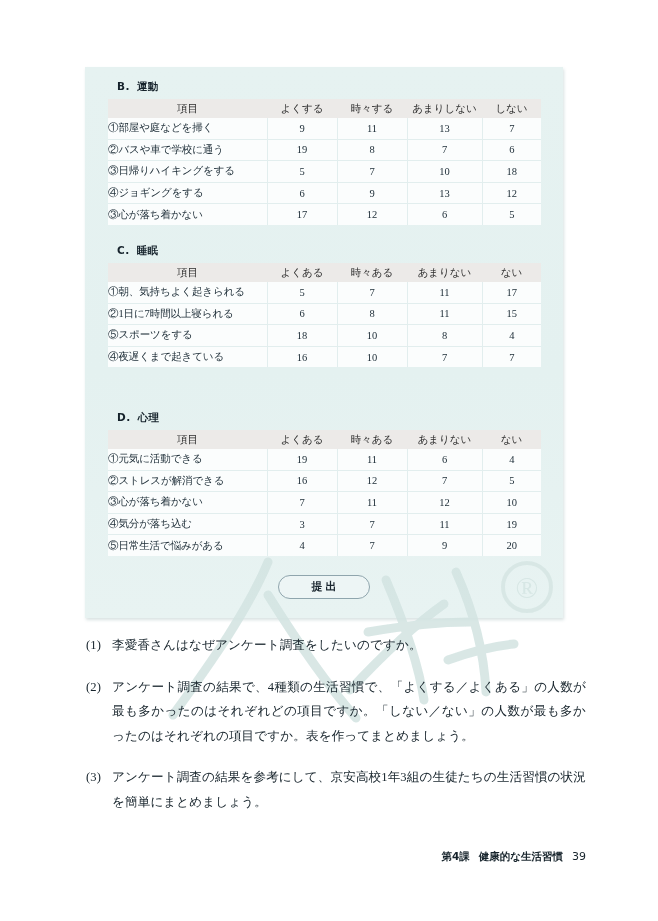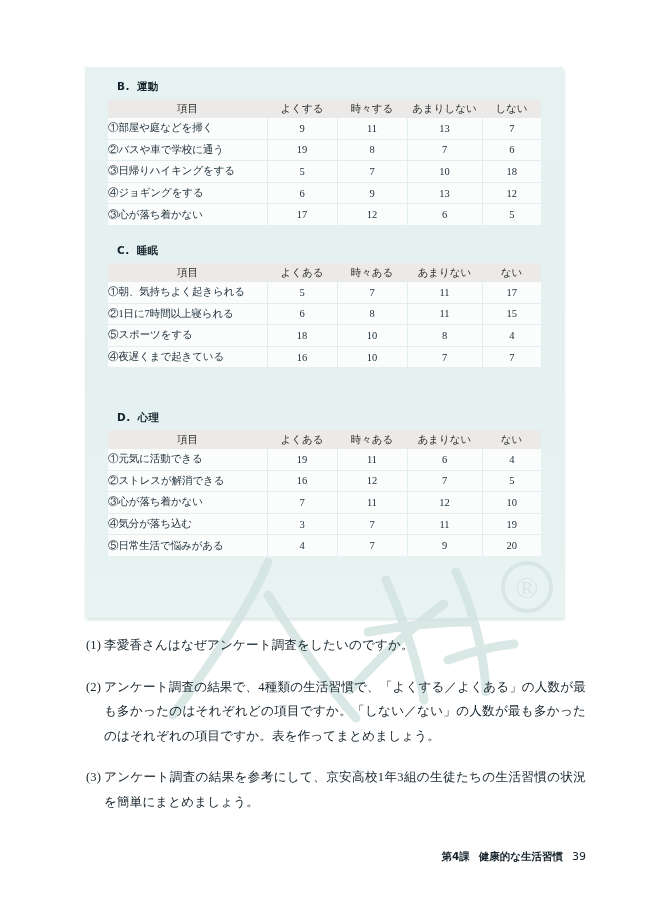--- a/index.html
+++ b/index.html
@@ -154,21 +154,21 @@
   }
   .question .qnum {
     position: absolute;
     left: 0;
     top: 0;
     width: 26px;
     text-align: left;
   }
   .question .qbody {
     display: block;
-    margin-left: 18px;
+    margin-left: 26px;
     text-align: justify;
     text-justify: inter-ideograph;
   }
 
   
   #footer {
     position: absolute;
     right: 72px;
     bottom: 57px;
     font-family: "DejaVu Sans", "Liberation Sans", sans-serif;
@@ -371,20 +371,23 @@
           <td class="item">⑤日常生活で悩みがある</td>
           <td class="num">4</td>
           <td class="num">7</td>
           <td class="num">9</td>
           <td class="num">20</td>
         </tr>
       </tbody>
     </table>
   </div>
 
+  <div id="submit-row">
+    <span id="submit-button">提出</span>
+  </div>
 
 </div>
 
 <div id="questions">
   <div class="question">
     <span class="qnum">(1)</span>
     <span class="qbody">李愛香さんはなぜアンケート調査をしたいのですか。</span>
   </div>
   <div class="question">
     <span class="qnum">(2)</span>

